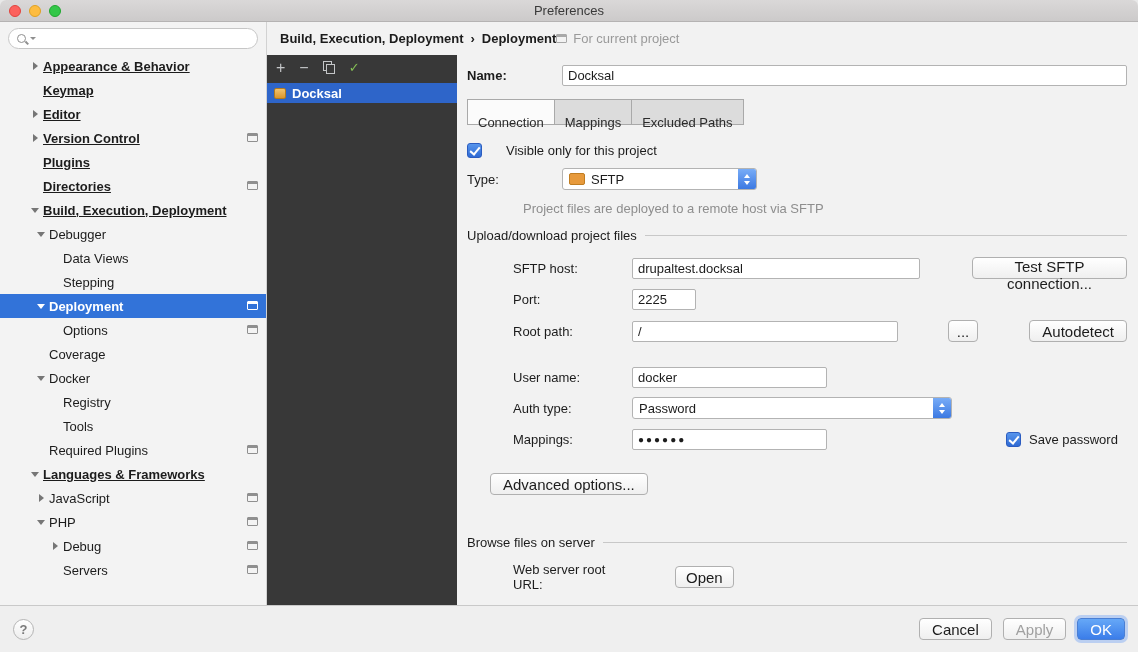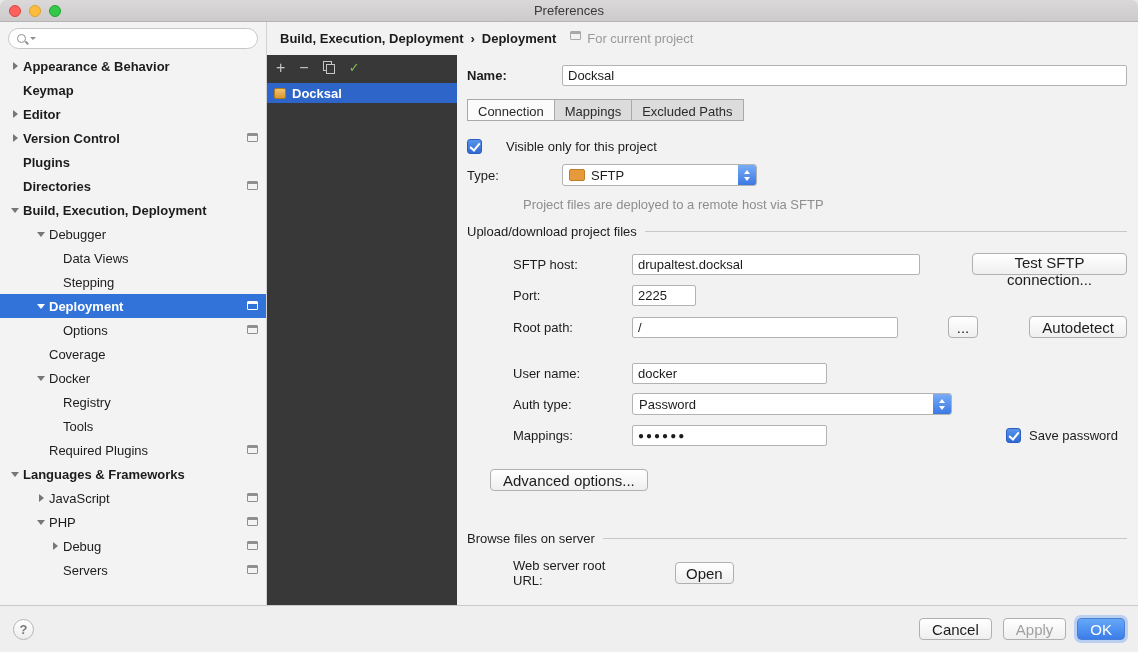--- a/index.html
+++ b/index.html
@@ -17,38 +17,38 @@
 
   
   .sidebar{position:absolute;left:0;top:22px;width:267px;bottom:47px;background:#f3f3f3;border-right:1px solid #d2d2d2;box-sizing:border-box;overflow:hidden;}
   .searchbox{margin:6px 8px 0 8px;height:21px;background:#fff;border:1px solid #c6c6c6;border-radius:11px;display:flex;align-items:center;padding:0 8px;gap:4px;box-sizing:border-box;}
   .mag{width:7px;height:7px;border:1.5px solid #8f8f8f;border-radius:50%;position:relative;flex-shrink:0;}
   .mag::after{content:'';position:absolute;width:4px;height:1.5px;background:#8f8f8f;right:-3.5px;bottom:-1.5px;transform:rotate(45deg);}
   .scaret{width:0;height:0;border-top:3px solid #8f8f8f;border-left:3px solid transparent;border-right:3px solid transparent;}
   .searchbox input{flex:1;border:none;outline:none;background:transparent;font:inherit;height:100%;padding:0;}
   .tree{margin-top:5px;}
   .trow{height:24px;display:flex;align-items:center;position:relative;cursor:default;}
-  .trow.l1{padding-left:10px;}
+  .trow.l1{padding-left:30px;text-decoration:underline;}
   .trow.l2{padding-left:36px;}
   .trow.l3{padding-left:50px;}
   .tarrow{width:10px;margin-right:3px;display:flex;justify-content:center;flex-shrink:0;}
   .a-r::before{content:'';display:block;width:0;height:0;border-left:5px solid #767676;border-top:4px solid transparent;border-bottom:4px solid transparent;}
   .a-d::before{content:'';display:block;width:0;height:0;border-top:5px solid #767676;border-left:4px solid transparent;border-right:4px solid transparent;}
   .l1 .tlabel{font-weight:bold;}
   .trow.sel{background:#3273d9;color:#fff;}
   .trow.sel .tlabel{font-weight:bold;}
   .trow.sel .a-d::before{border-top-color:#fff;}
   .pico{position:absolute;right:8px;top:50%;margin-top:-5px;width:11px;height:9px;border:1px solid #8f8f8f;border-radius:1px;background:linear-gradient(#8f8f8f 2px,transparent 2px);box-sizing:border-box;}
   .trow.sel .pico{border-color:#fff;background:linear-gradient(#fff 2px,transparent 2px);}
 
   
   .crumbbar{position:absolute;left:268px;right:0;top:22px;height:33px;display:flex;align-items:center;padding-left:12px;background:#f2f2f2;box-sizing:border-box;}
   .crumb{font-weight:bold;}
   .csep{font-weight:bold;padding:0 7px;}
-  .ctx{display:flex;align-items:flex-start;gap:6px;margin-left:14px;color:#9a9a9a;}
+  .ctx{display:flex;align-items:center;gap:6px;color:#9a9a9a;}
   .ctx-icon{width:11px;height:9px;border:1px solid #a8a8a8;border-radius:1px;background:linear-gradient(#a8a8a8 2px,transparent 2px);box-sizing:border-box;}
 
   
   .middle{position:absolute;left:267px;top:55px;width:190px;bottom:47px;background:#383838;}
   .mtb{height:25px;display:flex;align-items:center;gap:14px;padding:0 9px;}
   .tbico{color:#c3c5c7;font-size:16px;line-height:18px;}
   .copyico{position:relative;width:12px;height:13px;}
   .copyico::before{content:'';position:absolute;left:0;top:0;width:7px;height:8px;border:1px solid #c3c5c7;}
   .copyico::after{content:'';position:absolute;left:3px;top:3px;width:7px;height:8px;border:1px solid #c3c5c7;background:#383838;}
   .tbico.check{color:#84bf55;font-size:13px;font-weight:bold;}
@@ -56,21 +56,21 @@
   .sico{width:12px;height:11px;border-radius:2px;background:linear-gradient(#f2c36d,#db962f);border:1px solid #b27b20;box-sizing:border-box;flex-shrink:0;}
 
   
   .right{position:absolute;left:457px;top:55px;right:0;bottom:47px;background:#f2f2f2;padding:0 11px 0 10px;box-sizing:border-box;overflow:hidden;}
   .row{display:flex;align-items:center;gap:39px;}
   .tinput{height:21px;border:1px solid #b3b3b3;border-radius:2px;background:#fff;padding:0 5px;font:inherit;font-size:13px;color:#1c1c1c;box-sizing:border-box;}
   .r-name{margin-top:10px;}
   .r-name .lbl{width:56px;font-weight:bold;flex-shrink:0;}
   .r-name .tinput{flex:1;}
   .tabs{margin-top:13px;display:flex;width:max-content;}
-  .tab{height:22px;line-height:22px;padding:1px 10px;background:#dcdcdc;border:1px solid #a9a9a9;margin-left:-1px;color:#2b2b2b;box-sizing:border-box;cursor:default;}
+  .tab{height:22px;line-height:22px;padding:12px 10px;background:#dcdcdc;border:1px solid #a9a9a9;margin-left:-1px;color:#2b2b2b;box-sizing:border-box;cursor:default;}
   .tab:first-child{margin-left:0;}
   .tab.active{background:#fbfbfb;position:relative;z-index:1;}
   .r-visible{margin-top:18px;gap:24px;}
   .cb{width:15px;height:15px;border-radius:3px;background:linear-gradient(#5795ec,#2f6ad4);border:1px solid #2b5cc0;position:relative;flex-shrink:0;box-sizing:border-box;}
   .cb::after{content:'';position:absolute;left:4px;top:1px;width:4px;height:8px;border:solid #fff;border-width:0 2px 2px 0;transform:rotate(40deg);}
   .r-type{margin-top:10px;}
   .r-type .lbl{width:56px;flex-shrink:0;}
   .combo{position:relative;height:22px;border:1px solid #b3b3b3;border-radius:3px;background:#fff;display:flex;align-items:center;gap:6px;padding:0 24px 0 6px;box-sizing:border-box;}
   .stepper{position:absolute;right:0;top:0;bottom:0;width:18px;background:linear-gradient(#78acf7,#3c79e2);border-radius:0 2px 2px 0;display:flex;flex-direction:column;align-items:center;justify-content:center;gap:3px;}
   .utri{width:0;height:0;border-bottom:4px solid #fff;border-left:3.5px solid transparent;border-right:3.5px solid transparent;}

